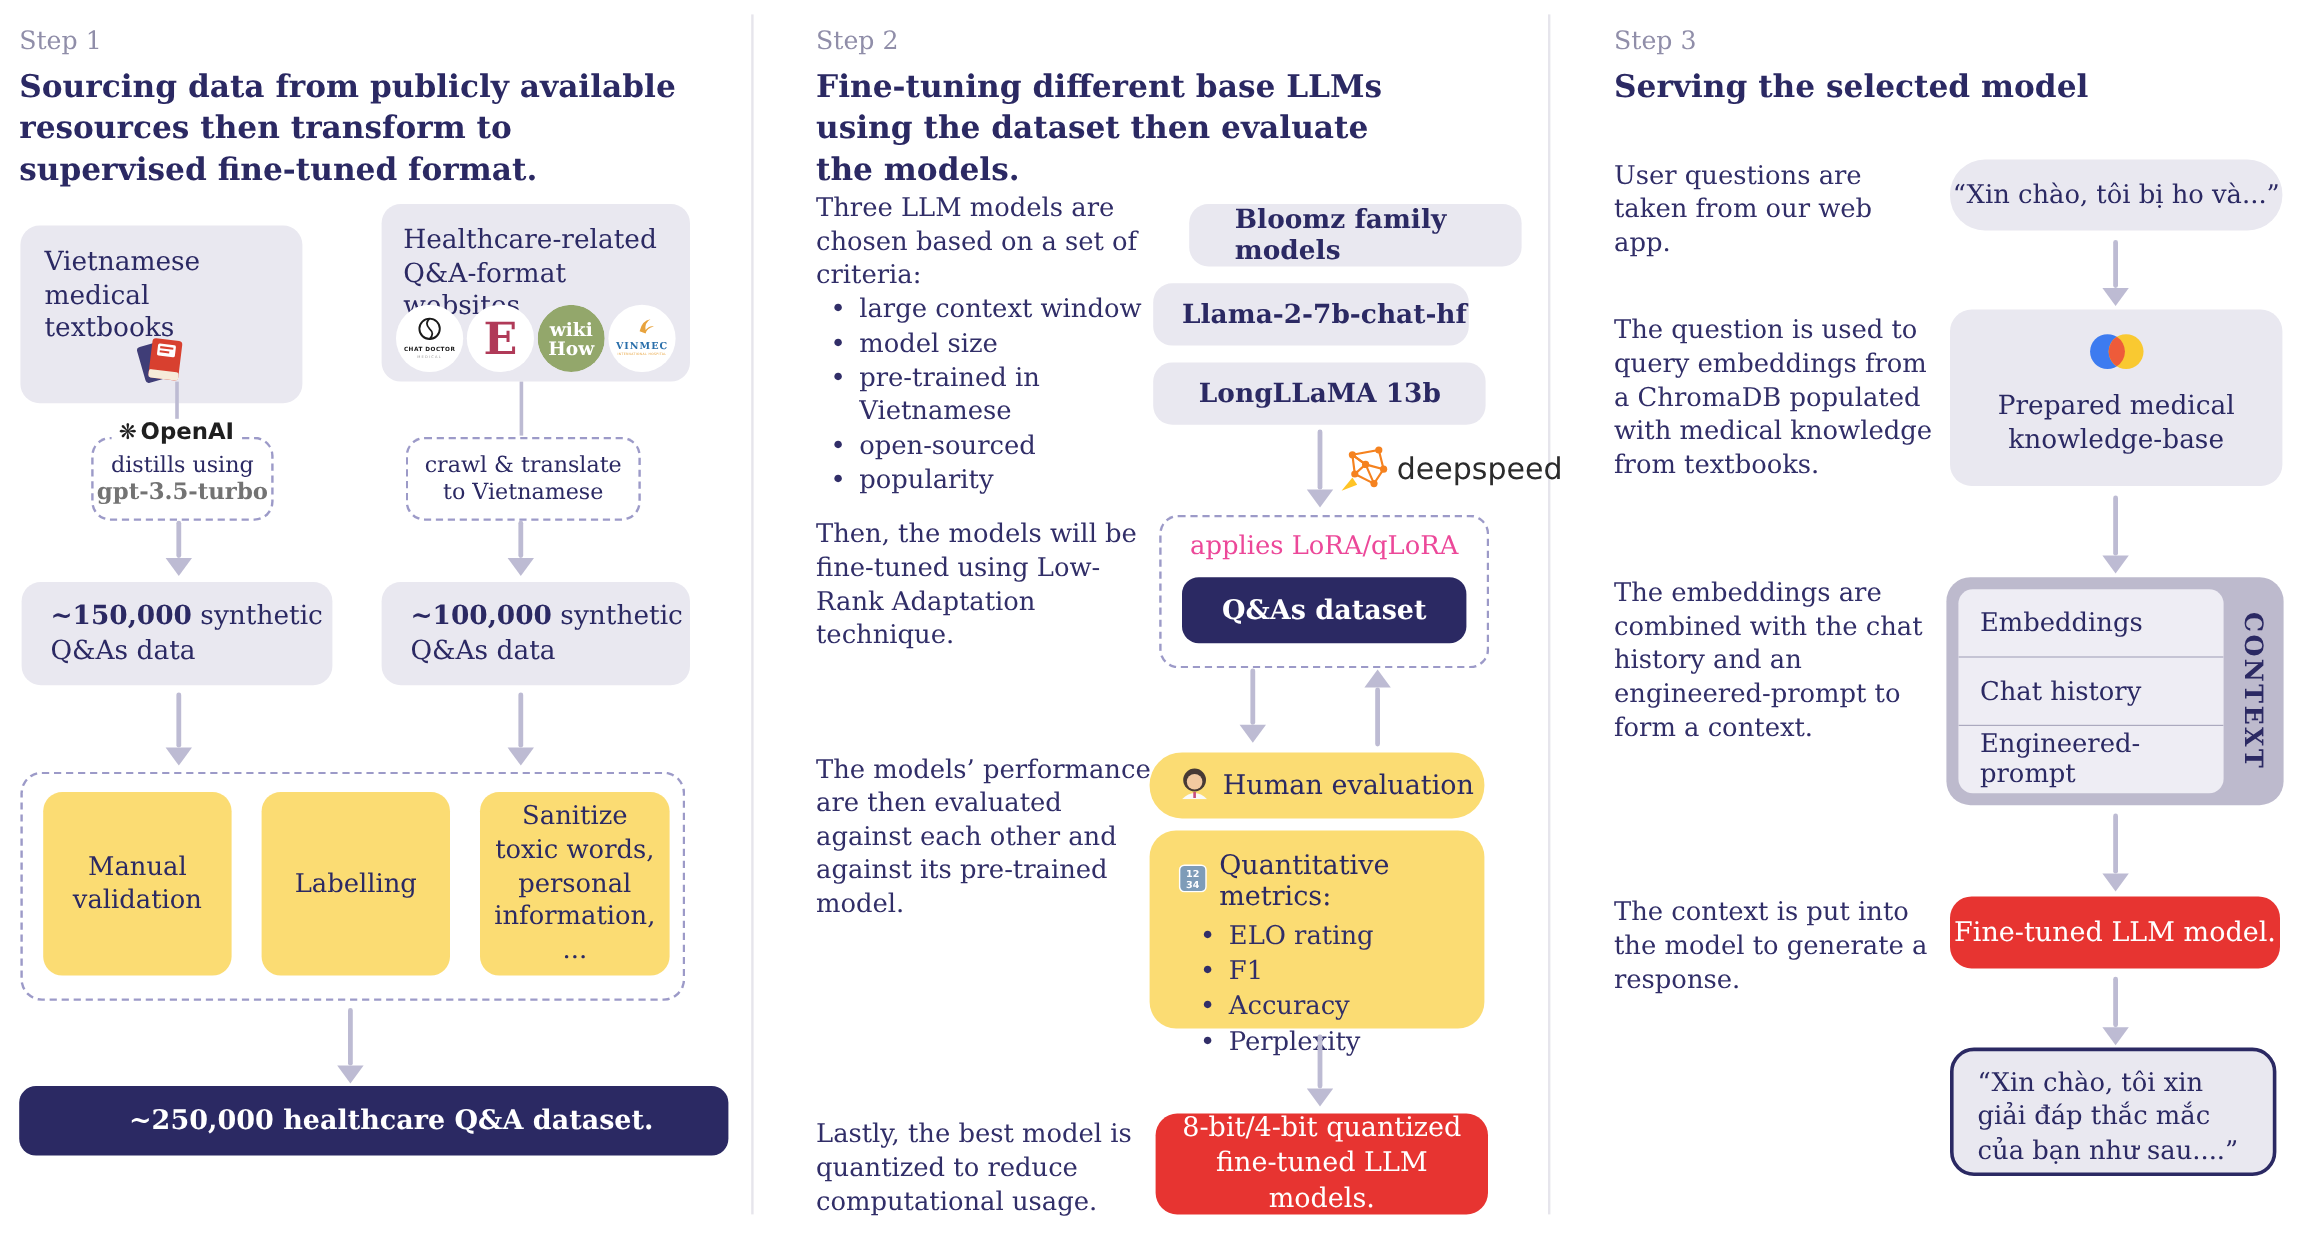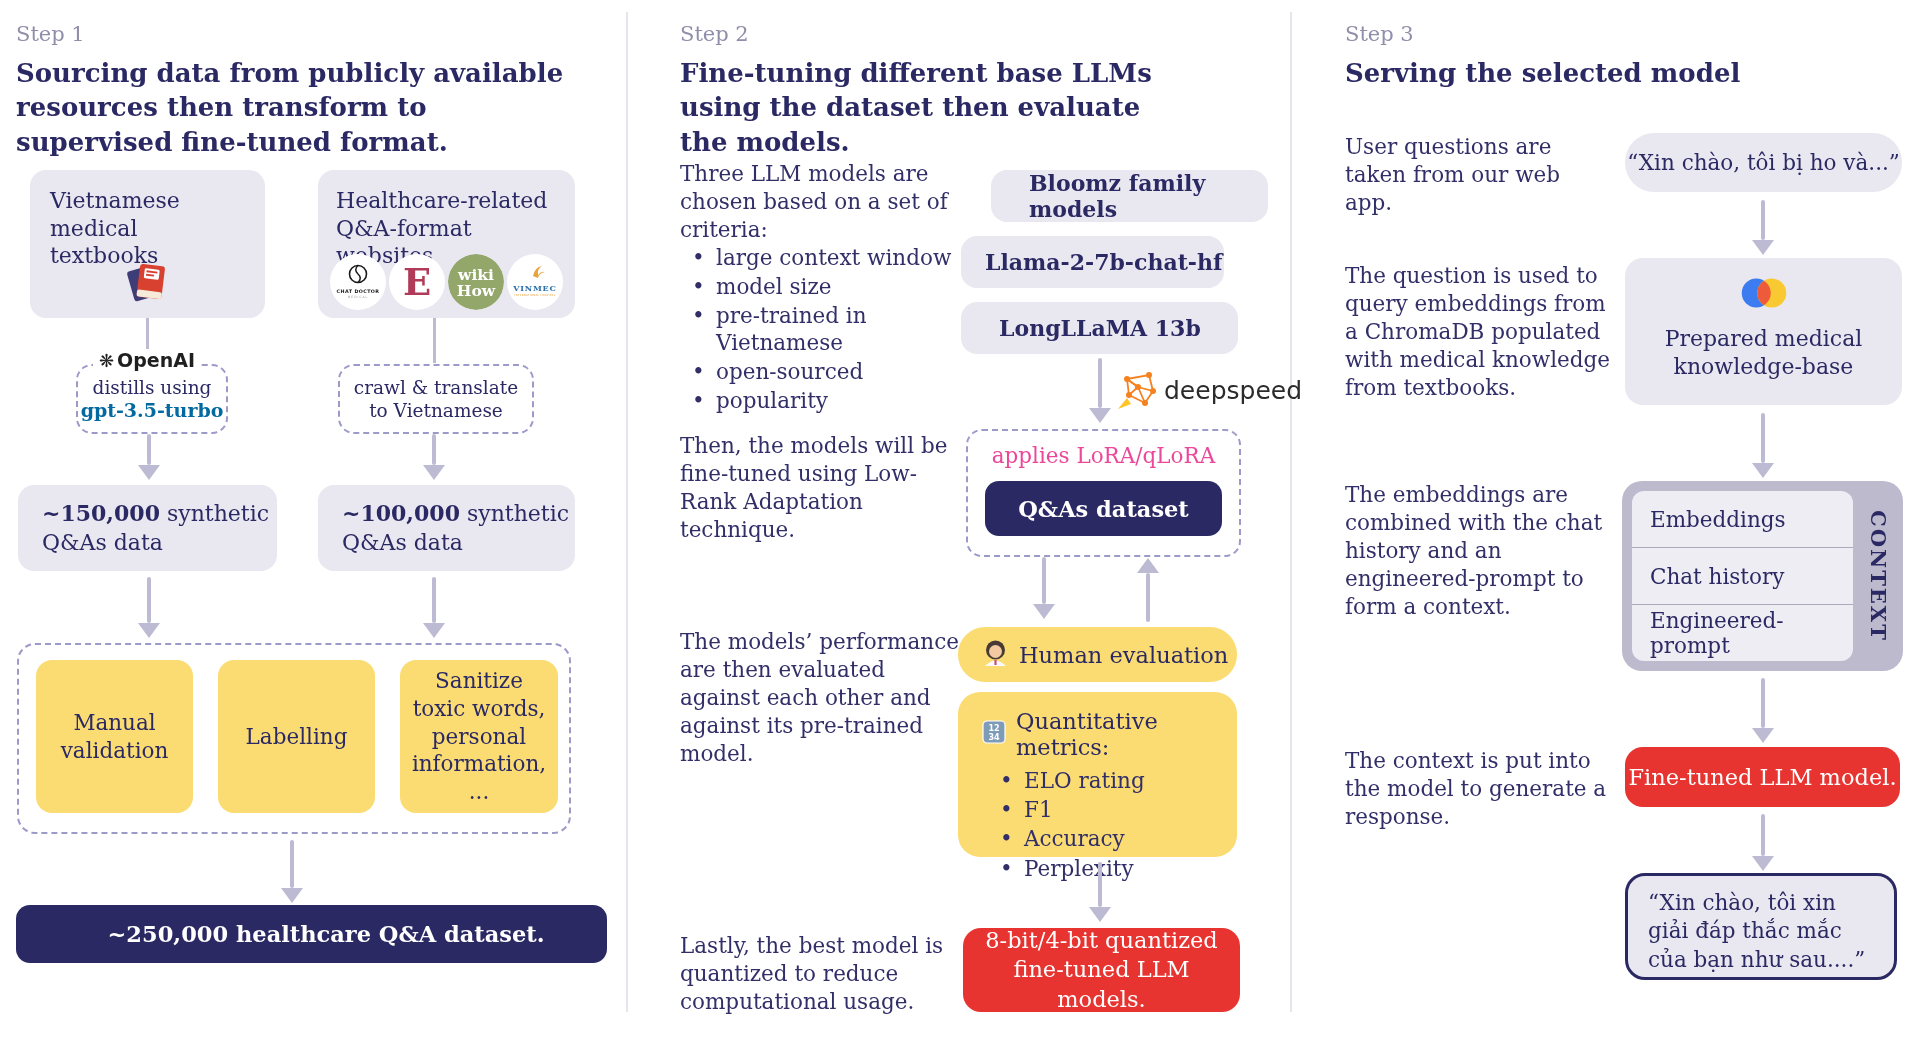--- a/index.html
+++ b/index.html
@@ -39,21 +39,21 @@
 <body>
 
 <div class="canvas">
 
   <div class="abs divider" style="left:626px;top:12px;height:1000px;"></div>
   <div class="abs divider" style="left:1290px;top:12px;height:1000px;"></div>
 
   <div class="abs step-label" style="left:16px;top:22px;text-align:right;">Step 1</div>
   <div class="abs col-title" style="left:16px;top:56px;width:565px;">Sourcing data from publicly available resources then transform to supervised fine-tuned format.</div>
 
-  <div class="abs graybox" style="left:17px;top:170px;width:235px;height:148px;margin-left:13px;">
+  <div class="abs graybox" style="left:17px;top:188px;width:235px;height:148px;">
     <div style="padding:17px 20px 0 20px;font-size:22px;line-height:1.25;">Vietnamese medical textbooks</div>
     <div class="abs" style="left:50%;transform:translateX(-50%);bottom:8px;">
       <svg width="50" height="46" viewBox="0 0 50 46">
         <g transform="rotate(-16 20 26)">
             <rect x="8" y="8" width="25" height="31" rx="3" fill="#3F3D77"></rect>
           </g>
         <g transform="rotate(7 28 24)">
           <rect x="15" y="5" width="25" height="33" rx="3" fill="#D8402F"></rect>
           <rect x="15" y="31" width="25" height="7" rx="2" fill="#F6EBD9"></rect>
           <rect x="20" y="9" width="15" height="10" rx="1.5" fill="#ffffff"></rect>
@@ -99,21 +99,21 @@
       </div>
     </div>
   </div>
 
   <div class="conn" style="left:146px;top:318px;height:45px;"></div>
   <div class="conn" style="left:433px;top:318px;height:45px;"></div>
 
   <div class="abs dashedbox" style="left:76px;top:364px;width:148px;height:66px;">
     <div class="center" style="height:100%;flex-direction:column;line-height:1.25;">
       <div style="font-size:18.5px;color:#2B2963;">distills using</div>
-      <div style="font-size:19px;font-weight:bold;color:#0369a1;">gpt-3.5-turbo</div>
+      <div style="font-size:19px;font-weight:bold;color:#737373;">gpt-3.5-turbo</div>
     </div>
   </div>
   <div class="abs" style="left:93px;top:349px;background:#fff;padding:0 6px;display:flex;align-items:center;gap:3px;z-index:2;">
     <span style="font-size:18px;color:#1F1F1F;">❋</span>
     <span class="sans" style="font-size:19px;font-weight:bold;color:#1F1F1F;">OpenAI</span>
   </div>
 
   <div class="abs dashedbox" style="left:338px;top:364px;width:192px;height:66px;">
     <div class="center" style="height:100%;padding:0 12px;font-size:18.5px;color:#2B2963;line-height:1.25;">crawl &amp; translate to Vietnamese</div>
   </div>

